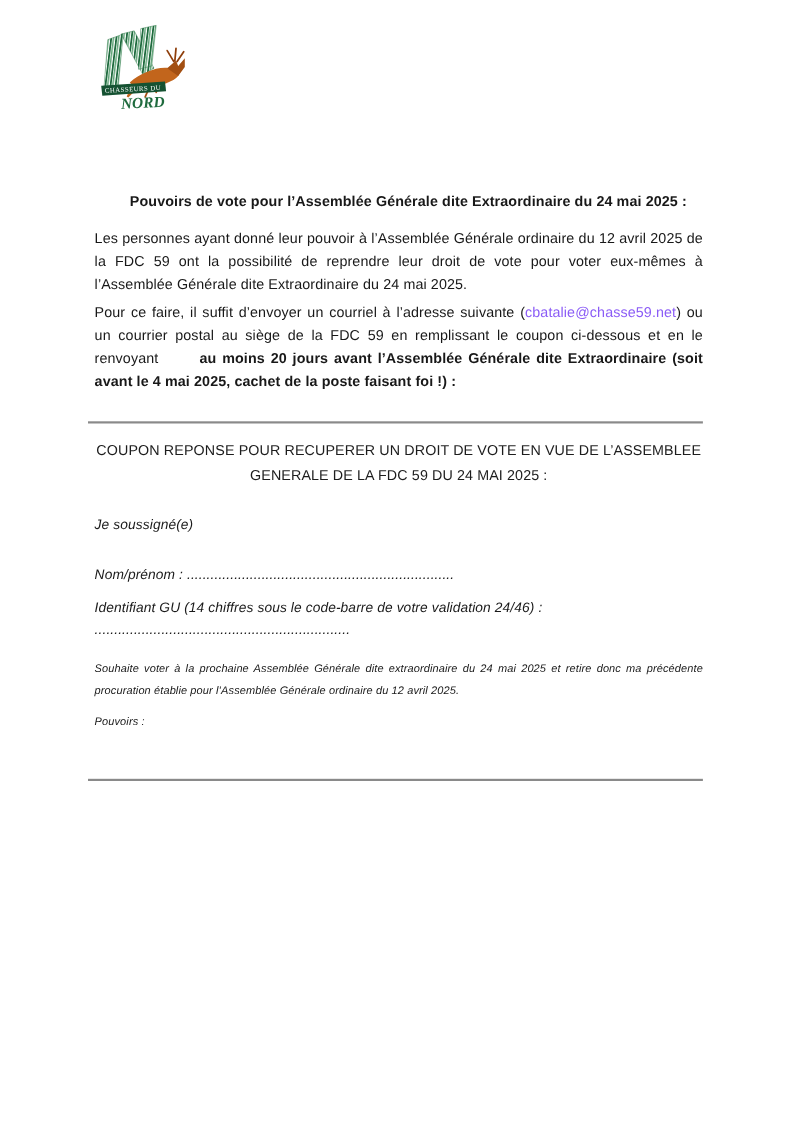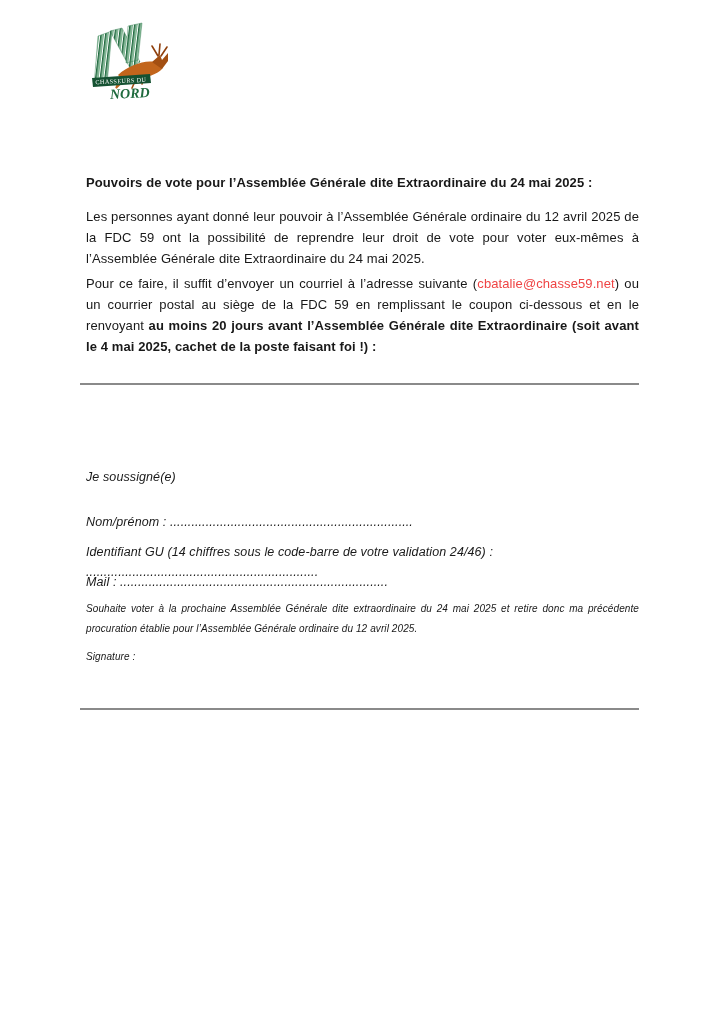--- a/index.html
+++ b/index.html
@@ -13,27 +13,27 @@
     color:#181818;
     overflow:hidden;
   }
   .block {
     position:absolute;
     left:86px; width:553px;
     font-size:13px; line-height:21px;
     letter-spacing:0.1px;
   }
   .just { text-align:justify; text-justify:inter-word; }
-  .bold { font-weight:bold; }
+  .bold { font-weight:bold;margin-left:32px; }
   .rule {
     position:absolute;
     left:80px; width:559px; height:2px;
     background:#8a8a8a;
   }
-  .email-link { color:#ef4444; text-decoration:none; cursor:pointer; }
+  .email-link { color:#8b5cf6; text-decoration:none; cursor:pointer; }
   .coupon-title { text-align:center; line-height:22px; font-size:13px; color:#1d1d1d; }
   .coupon-title span { display:block; }
   .lbl { font-style:italic; font-size:12.5px; line-height:20px; color:#1a1a1a; }
   .bi  { font-style:italic; font-weight:normal; font-size:10px; line-height:20px; }
   .logo { position:absolute; left:88px; top:22px; width:100px; height:88px; }
 </style>
 </head>
 <body>
 
 <div class="page">
@@ -70,31 +70,32 @@
 
   <div class="block bold" style="top:172px;">Pouvoirs de vote pour l’Assemblée Générale dite Extraordinaire du 24 mai 2025 :</div>
 
   <div class="block just" style="top:206px;">Les personnes ayant donné leur pouvoir à l’Assemblée Générale ordinaire du 12 avril 2025 de la FDC 59 ont la possibilité de reprendre leur droit de vote pour voter eux-mêmes à l’Assemblée Générale dite Extraordinaire du 24 mai 2025.</div>
 
   <div class="block just" style="top:273px;"><span>Pour ce faire, il suffit d’envoyer un courriel à l’adresse suivante (</span><a href="#" class="email-link">cbatalie@chasse59.net</a><span>) ou un courrier postal au siège de la FDC 59 en remplissant le coupon ci-dessous et en le renvoyant </span><span class="bold">au moins 20 jours avant l’Assemblée Générale dite Extraordinaire (soit avant le 4 mai 2025, cachet de la poste faisant foi !) :</span></div>
 
   <div class="rule" style="top:383px;"></div>
 
   <div class="block coupon-title" style="top:399px; left:80px; width:565px;">
+    <span>COUPON REPONSE POUR RECUPERER UN DROIT DE VOTE EN VUE DE L’ASSEMBLEE</span>
+    <span>GENERALE DE LA FDC 59 DU 24 MAI 2025 :</span>
   </div>
 
   <div class="block lbl" style="top:467px;">Je soussigné(e)</div>
 
   <div class="block lbl" style="top:512px;"><span>Nom/prénom : </span><span>....................................................................</span></div>
 
   <div class="block lbl" style="top:542px;"><span>Identifiant GU (14 chiffres sous le code-barre de votre validation 24/46) : </span><span>.................................................................</span></div>
 
-  <div class="block lbl" style="top:572px;"><span>Mail : </span><span>...........................................................................</span></div>
 
   <div class="block bi just" style="top:599px;">Souhaite voter à la prochaine Assemblée Générale dite extraordinaire du 24 mai 2025 et retire donc ma précédente procuration établie pour l’Assemblée Générale ordinaire du 12 avril 2025.</div>
 
-  <div class="block bi" style="top:647px;">Signature :</div>
+  <div class="block bi" style="top:647px;">Pouvoirs :</div>
 
   <div class="rule" style="top:708px;"></div>
 
 
 
 </div>
 
 </body></html>

